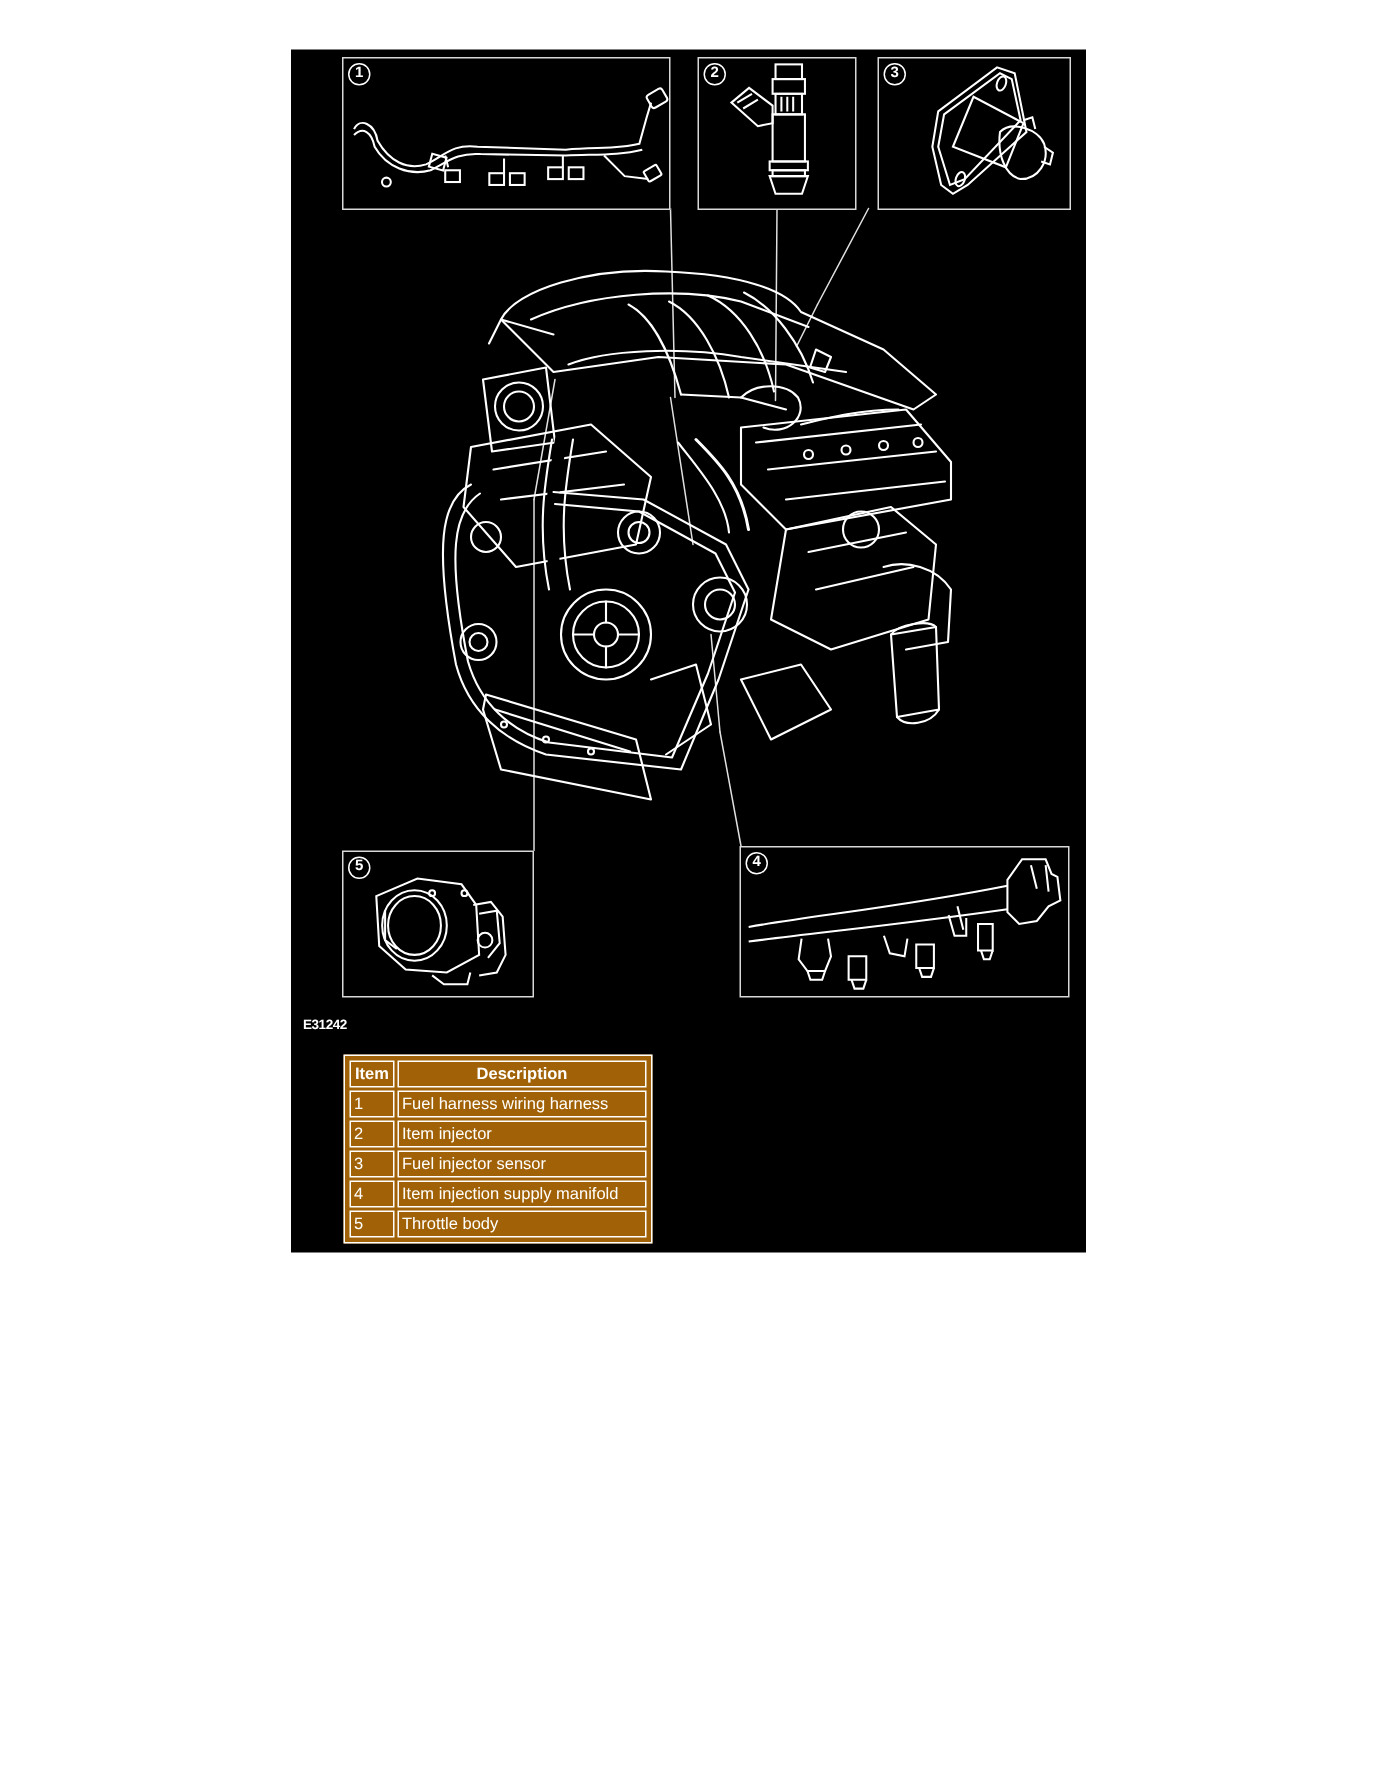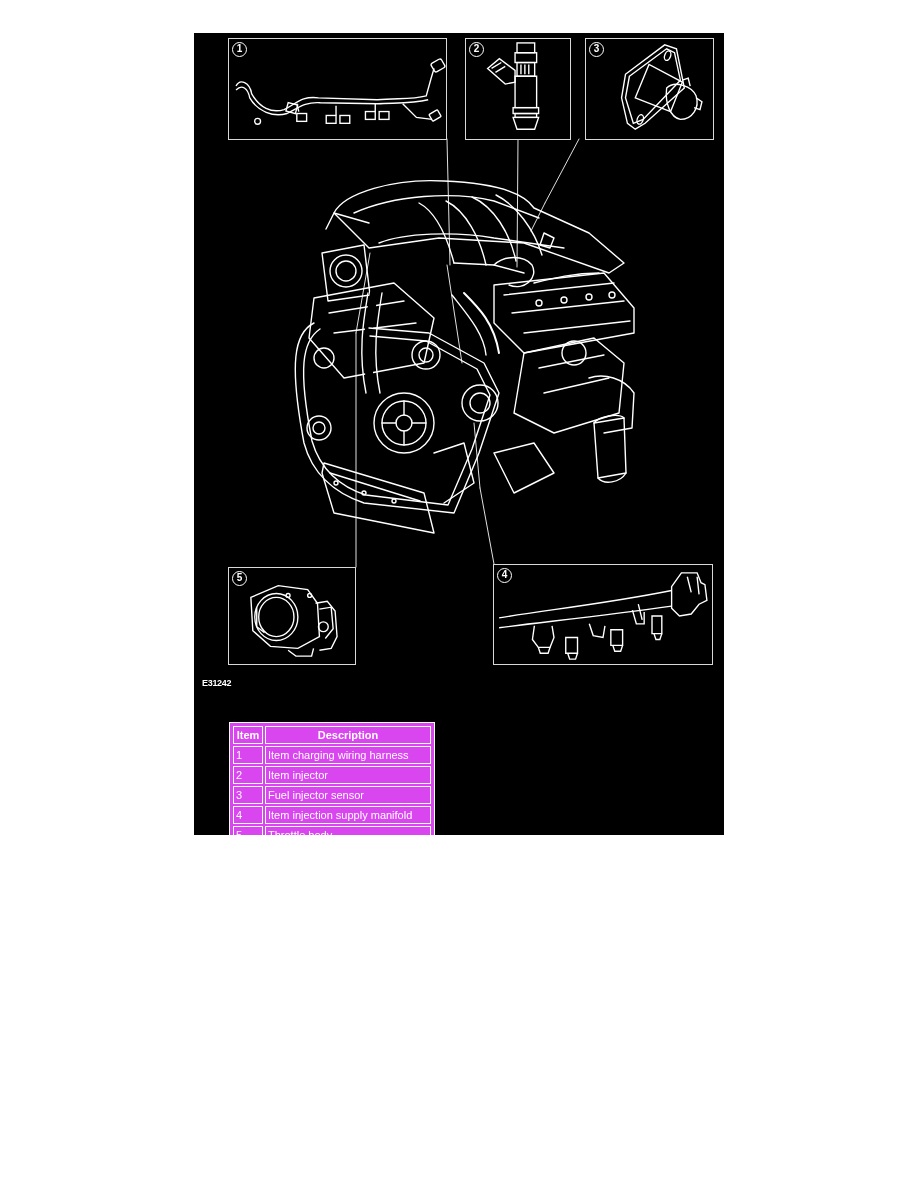--- a/index.html
+++ b/index.html
@@ -66,24 +66,24 @@
       top: 645px;
       color: #ffffff;
       font-size: 9px;
       font-weight: bold;
       font-family: "Liberation Sans", sans-serif;
       letter-spacing: -0.3px;
     }
     .legend {
       position: absolute;
       left: 35px;
-      top: 689px;
+      top: 670px;
       border: 1px solid #ffffff;
       padding: 1px;
-      background: #d946ef;
+      background: #a16207;
     }
     .legend table {
       border-collapse: separate;
       border-spacing: 2px;
       color: #ffffff;
       font-size: 11px;
       font-family: "Liberation Sans", sans-serif;
     }
     .legend th, .legend td {
       border: 1px solid #ffffff;
@@ -287,21 +287,21 @@
       <table>
         <thead>
           <tr>
             <th class="col-item">Item</th>
             <th class="col-desc">Description</th>
           </tr>
         </thead>
         <tbody>
           <tr>
             <td class="col-item">1</td>
-            <td class="col-desc">Item charging wiring harness</td>
+            <td class="col-desc">Fuel harness wiring harness</td>
           </tr>
           <tr>
             <td class="col-item">2</td>
             <td class="col-desc">Item injector</td>
           </tr>
           <tr>
             <td class="col-item">3</td>
             <td class="col-desc">Fuel injector sensor</td>
           </tr>
           <tr>

